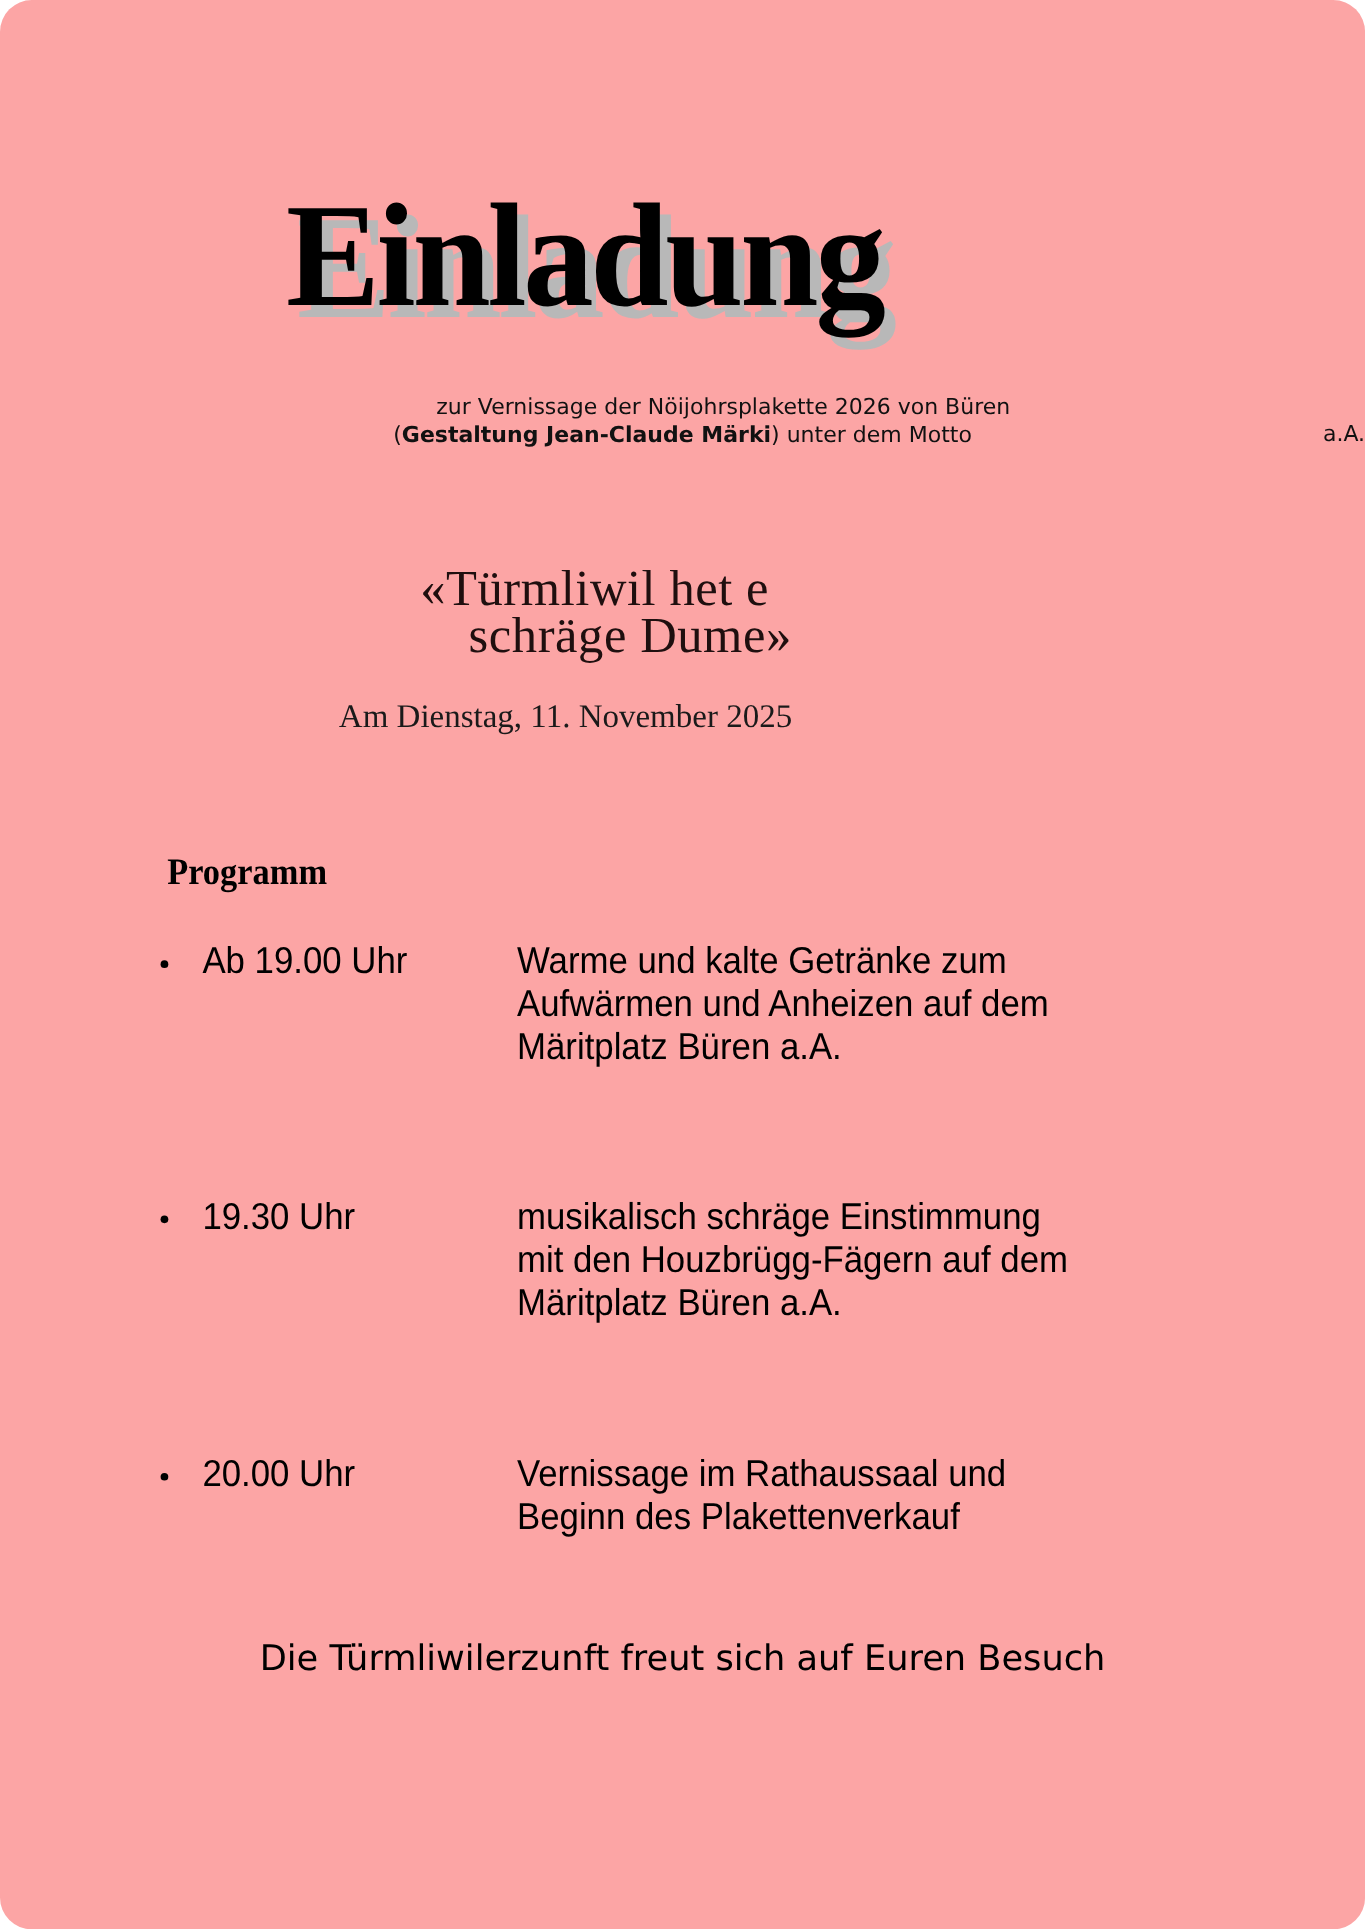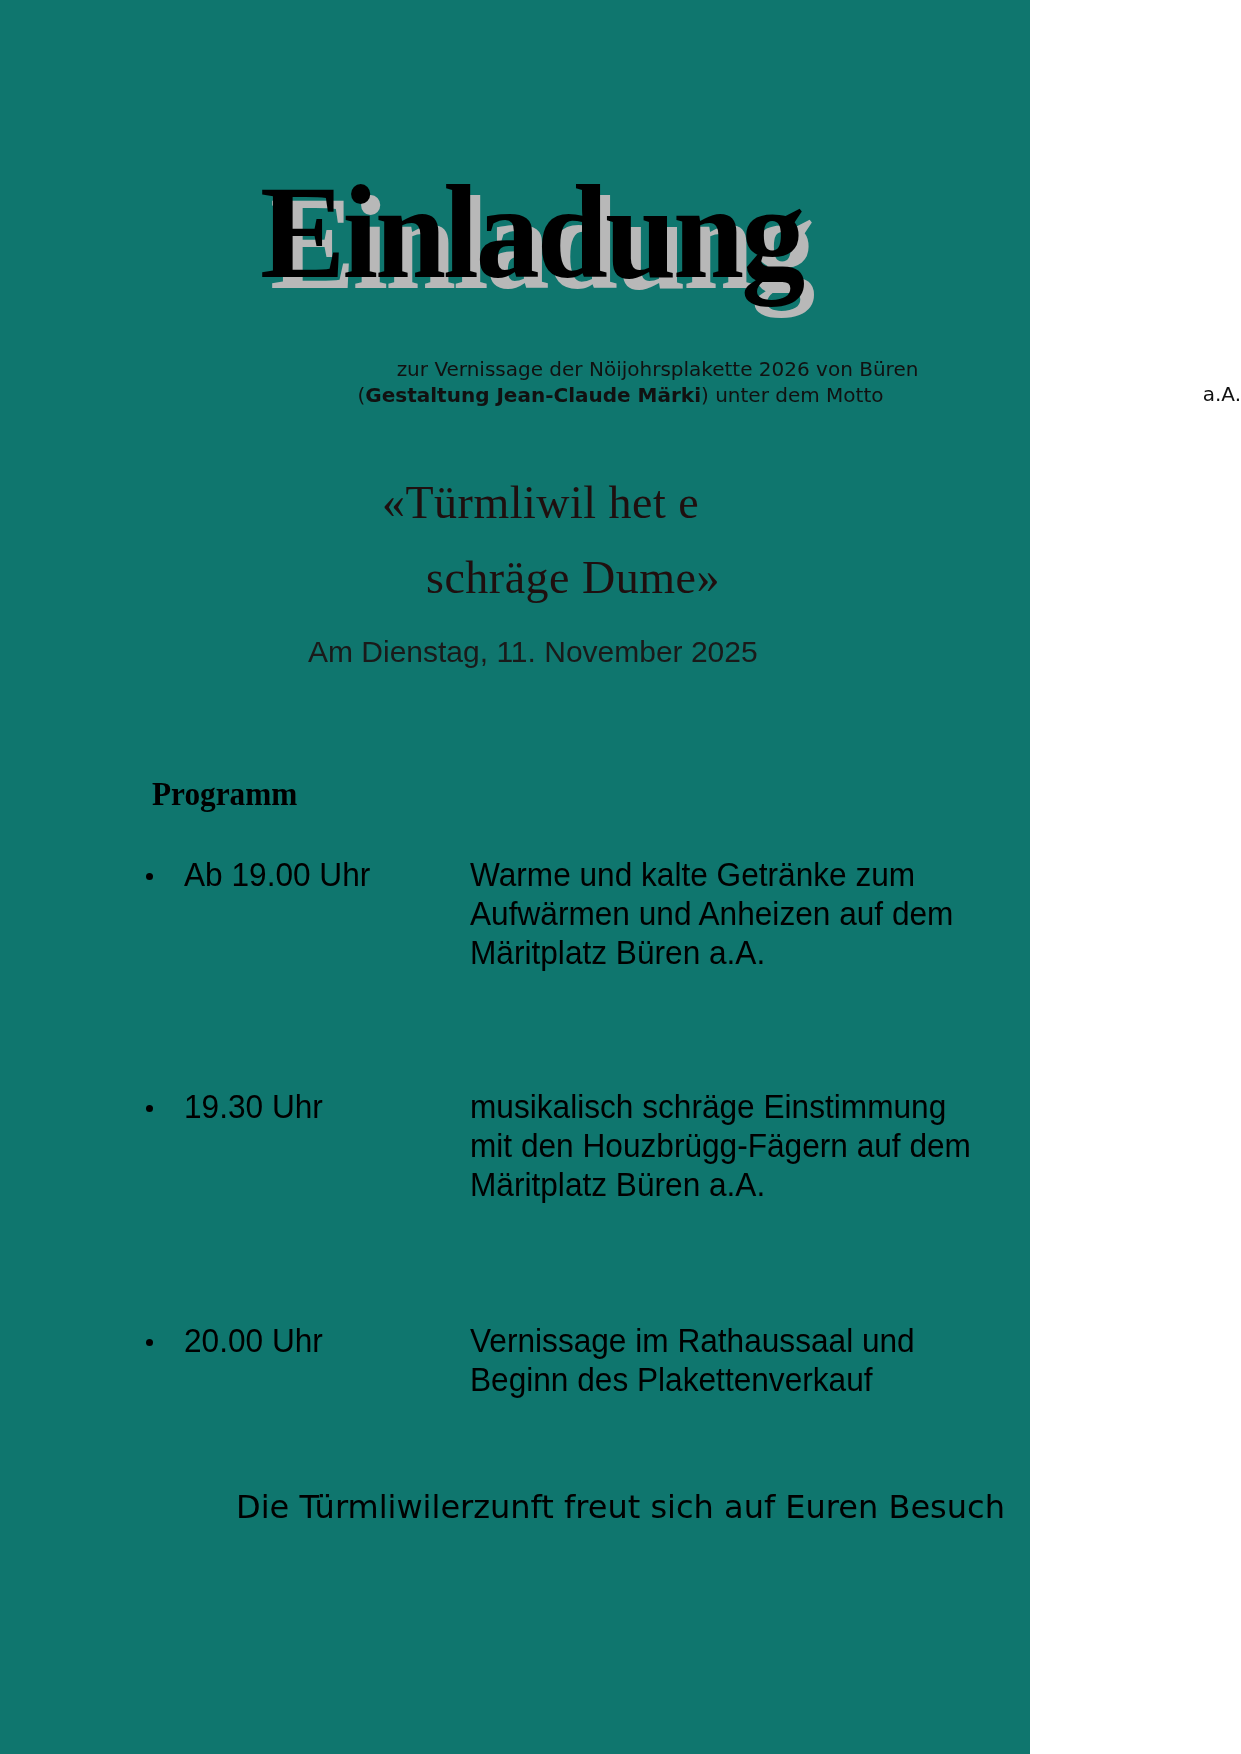--- a/index.html
+++ b/index.html
@@ -1,17 +1,17 @@
 <!DOCTYPE html>
 <html><head>
 <meta charset="utf-8">
 <style>
   html, body { margin: 0; padding: 0; background: #ffffff; }
   body { width: 1241px; height: 1754px; position: relative; overflow: hidden; }
-  .page { position: absolute; left: 0; top: 0; width: 1030px; height: 1754px; background: #0f766e; }
+  .page { position: absolute; left: 0; top: 0; width: 1241px; height: 1754px; background: #fca5a5; border-radius: 29px; }
 
   .title-wrap { position: absolute; left: 260px; top: 165px; width: 720px; height: 160px; }
   .title {
     position: absolute; left: 0; top: 0;
     font-family: "Liberation Serif", "DejaVu Serif", serif;
     font-weight: bold; font-size: 128px; letter-spacing: -3px; line-height: 1;
     color: #000000;
     text-shadow: 10px 10px 0 #b8b8b8;
     transform: scaleY(1.05);
     transform-origin: left top;
@@ -26,21 +26,21 @@
 
   .motto {
     position: absolute;
     font-family: "Liberation Serif", "DejaVu Serif", serif;
     font-size: 46px; color: #1f0f0f; line-height: 1;
     letter-spacing: 0.5px;
   }
 
   .date {
     position: absolute; left: 308px; top: 635px;
-    font-family: Liberation Sans, sans-serif;
+    font-family: Liberation Serif, serif;
     font-size: 30px; color: #1a1a1a;
   }
 
   .prog-head {
     position: absolute; left: 152px; top: 775px;
     font-family: "Liberation Serif", "DejaVu Serif", serif;
     font-weight: bold; font-size: 34px; color: #000;
     transform: scaleX(0.92); transform-origin: left top;
   }
 
@@ -72,21 +72,21 @@
   <div class="title-wrap">
     <div class="title">Einladung</div>
   </div>
 
   <div class="subtitle" style="top:357px;margin-left:37px;">zur Vernissage der Nöijohrsplakette 2026 von Büren</div>
   <div class="subtitle" style="top:382px;text-align:right;">a.A.</div>
   <div class="subtitle" style="top:383px;">
     <span>(</span><b>Gestaltung Jean-Claude Märki</b><span>) unter dem Motto</span>
   </div>
 
-  <div class="motto" style="left:382px; top:480px;">«Türmliwil het e</div>
+  <div class="motto" style="left:382px; top:512px;">«Türmliwil het e</div>
   <div class="motto" style="left:426px; top:555px;">schräge Dume»</div>
 
   <div class="date">Am Dienstag, 11. November 2025</div>
 
   <div class="prog-head">Programm</div>
 
   <div class="item" style="top:855px;">
     <span class="bullet" style="top:18px;"></span>
     <div class="time">Ab 19.00 Uhr</div>
     <div class="desc">

